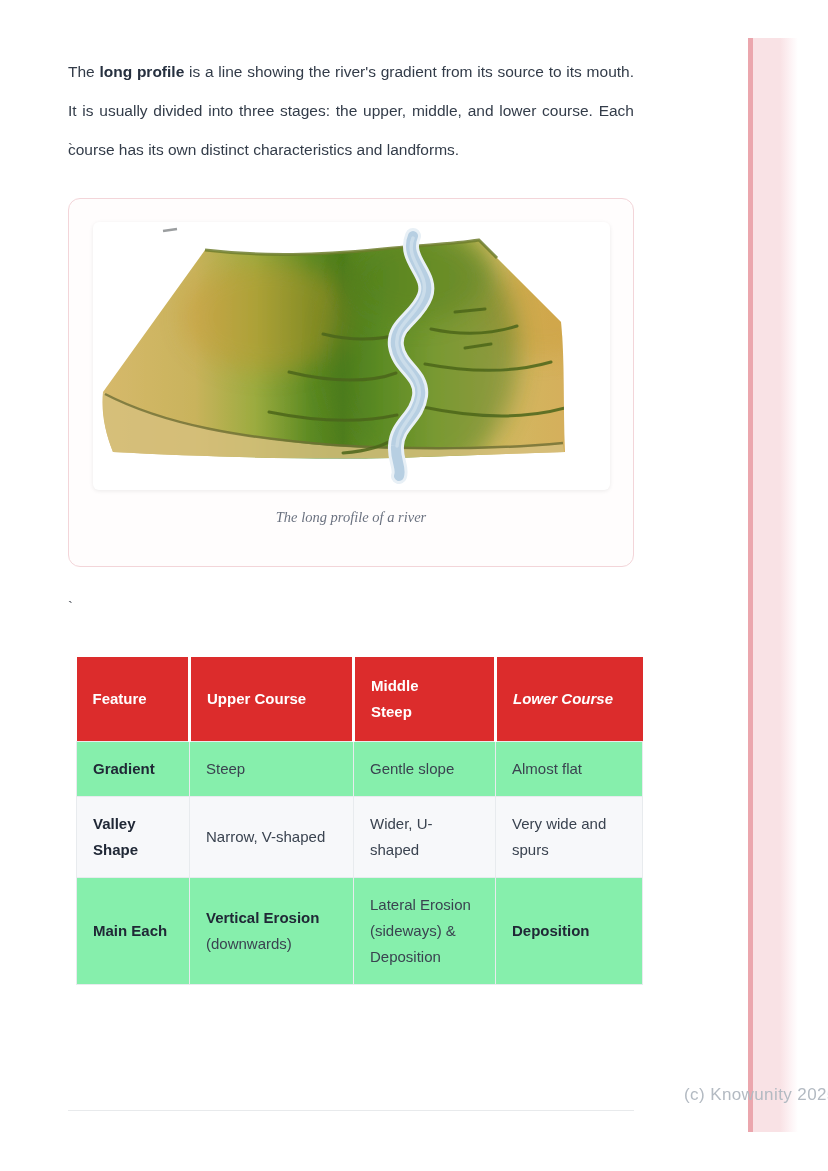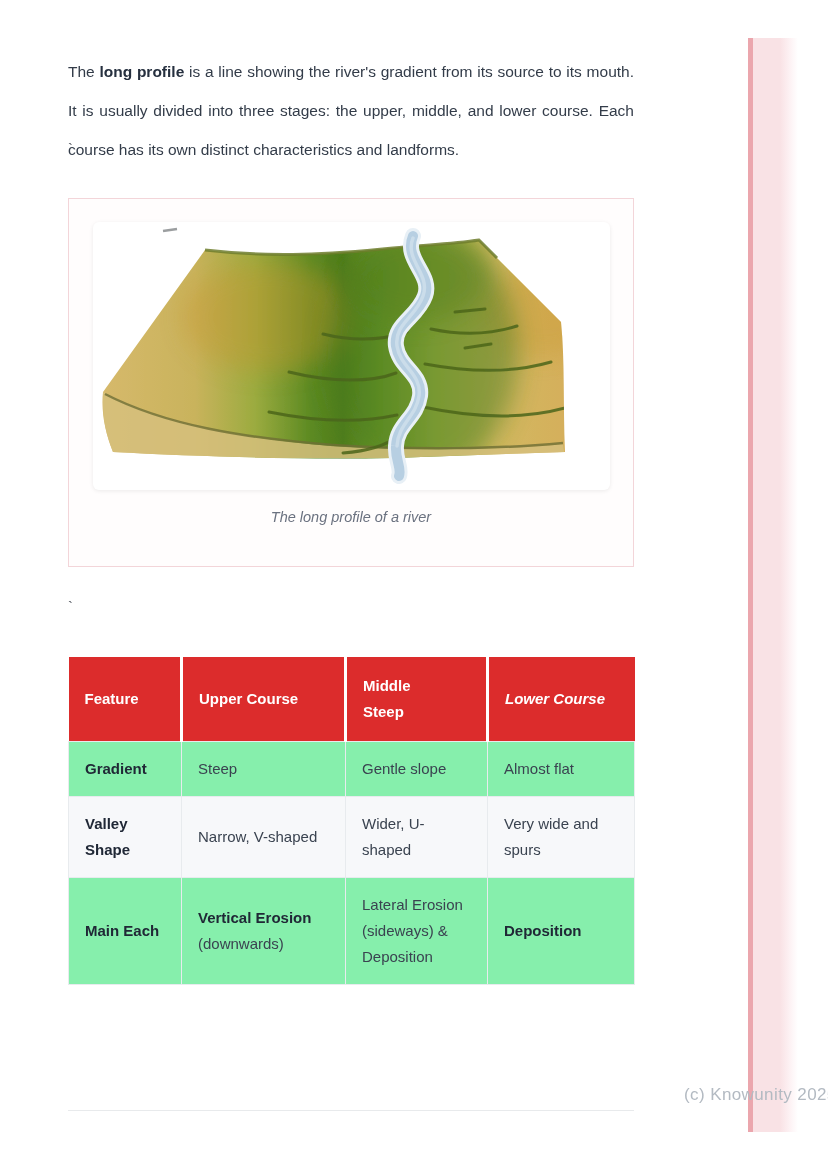--- a/index.html
+++ b/index.html
@@ -43,41 +43,42 @@
   .stray { position: absolute; left: 0; font-size: 15px; color: #4a4f58; }
   .stray-1 { top: 140px; }
   .stray-2 { top: 598px; }
 
   
   .figure-card {
     position: absolute; top: 198px; left: 0;
     width: 566px; height: 369px;
     background: #fffdfd;
     border: 1.5px solid #f3d5d9;
-    border-radius: 0;
+    border-radius: 12px;
+    font-family: Liberation Serif, serif;
   }
   .figure-image-box {
     position: absolute; top: 23px; left: 24px;
     width: 517px; height: 268px;
     background: #ffffff;
     border-radius: 6px;
     box-shadow: 0 1px 4px rgba(0,0,0,0.08);
     overflow: hidden;
   }
   .figure-caption {
     position: absolute; top: 310px; left: 0; width: 100%;
     text-align: center;
     font-style: italic;
     font-size: 14.5px;
     color: #6b7280;
   }
 
   
   .course-table {
-    position: absolute; top: 657px; left: 0;
+    position: absolute; top: 657px; left: 8px;
     width: 566px;
     border-collapse: collapse;
     table-layout: fixed;
     padding-left: 7px;
   }
   .course-table thead th {
     background: var(--accent-red);
     color: #ffffff;
     font-weight: 600;
     font-size: 15px;

